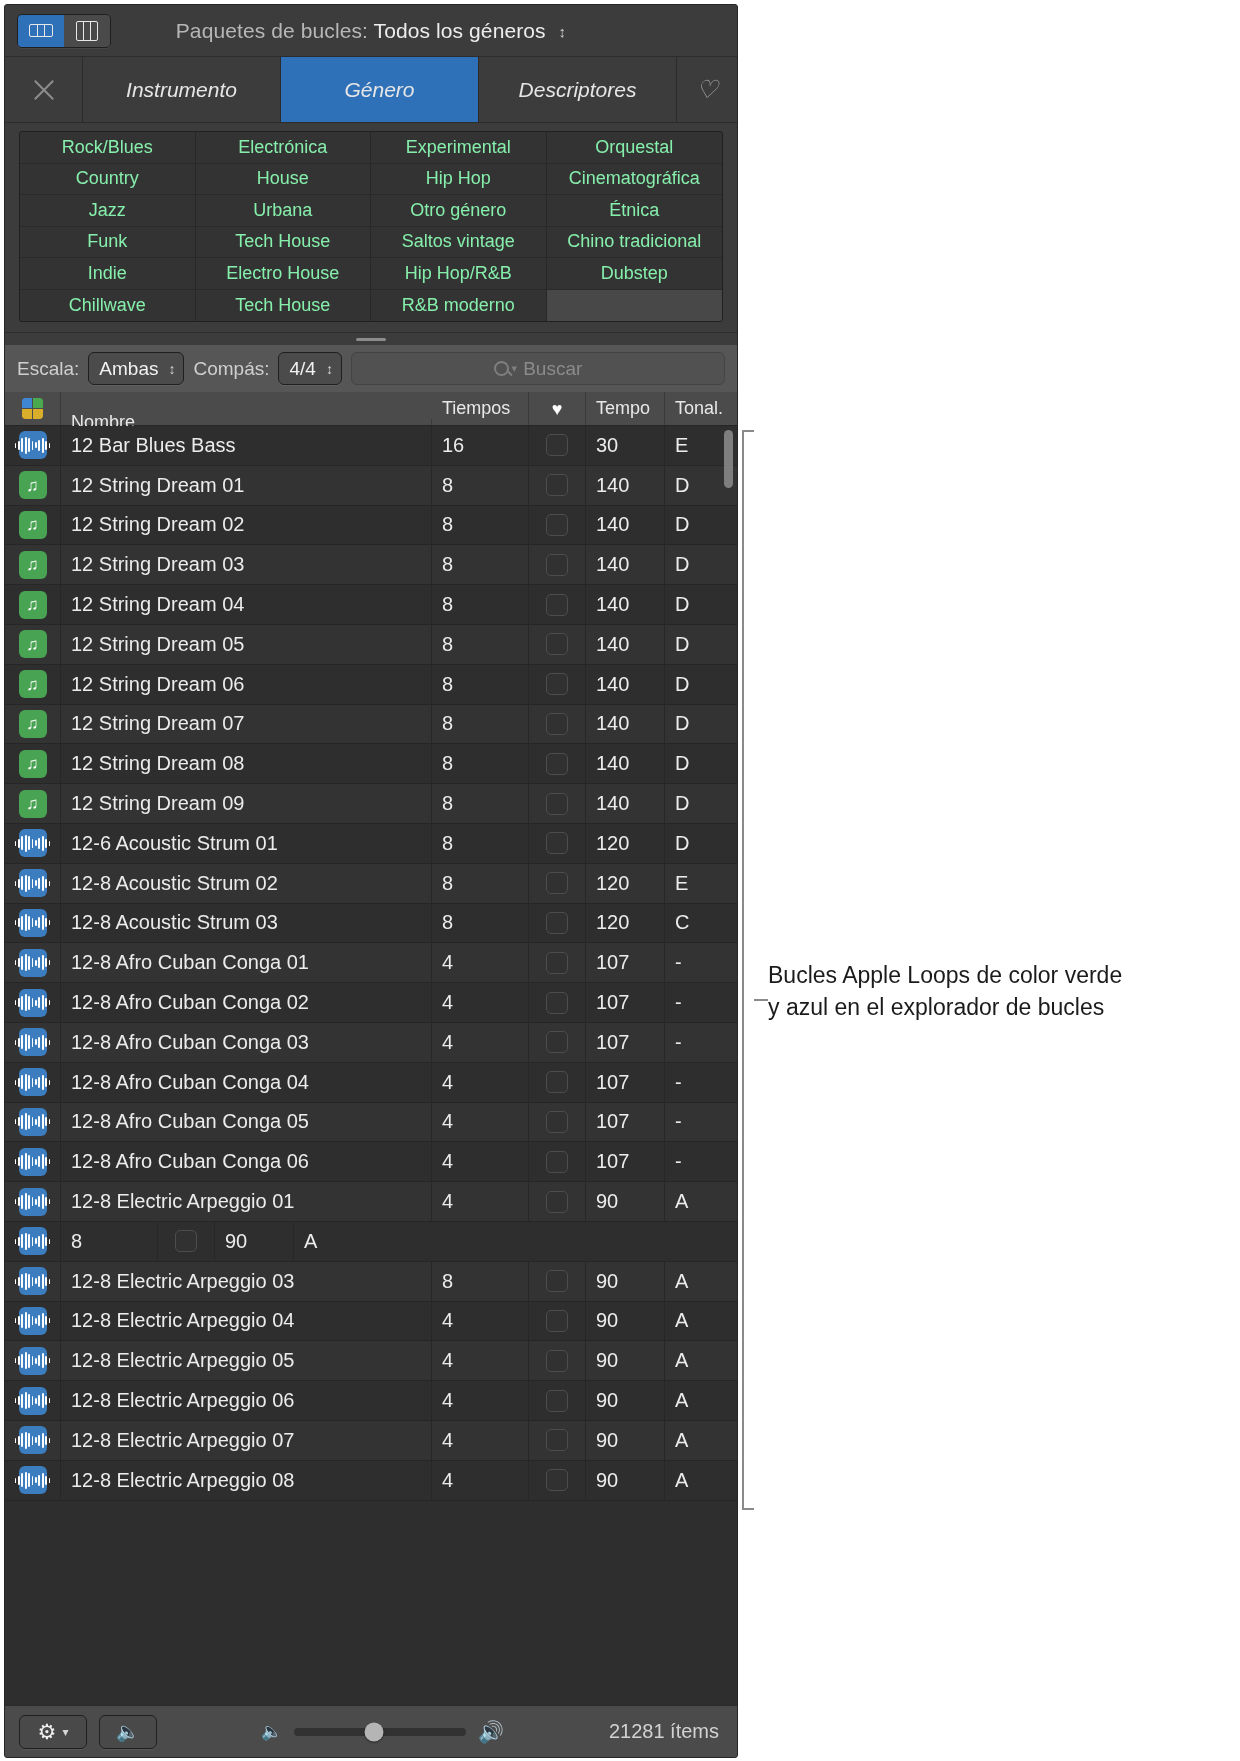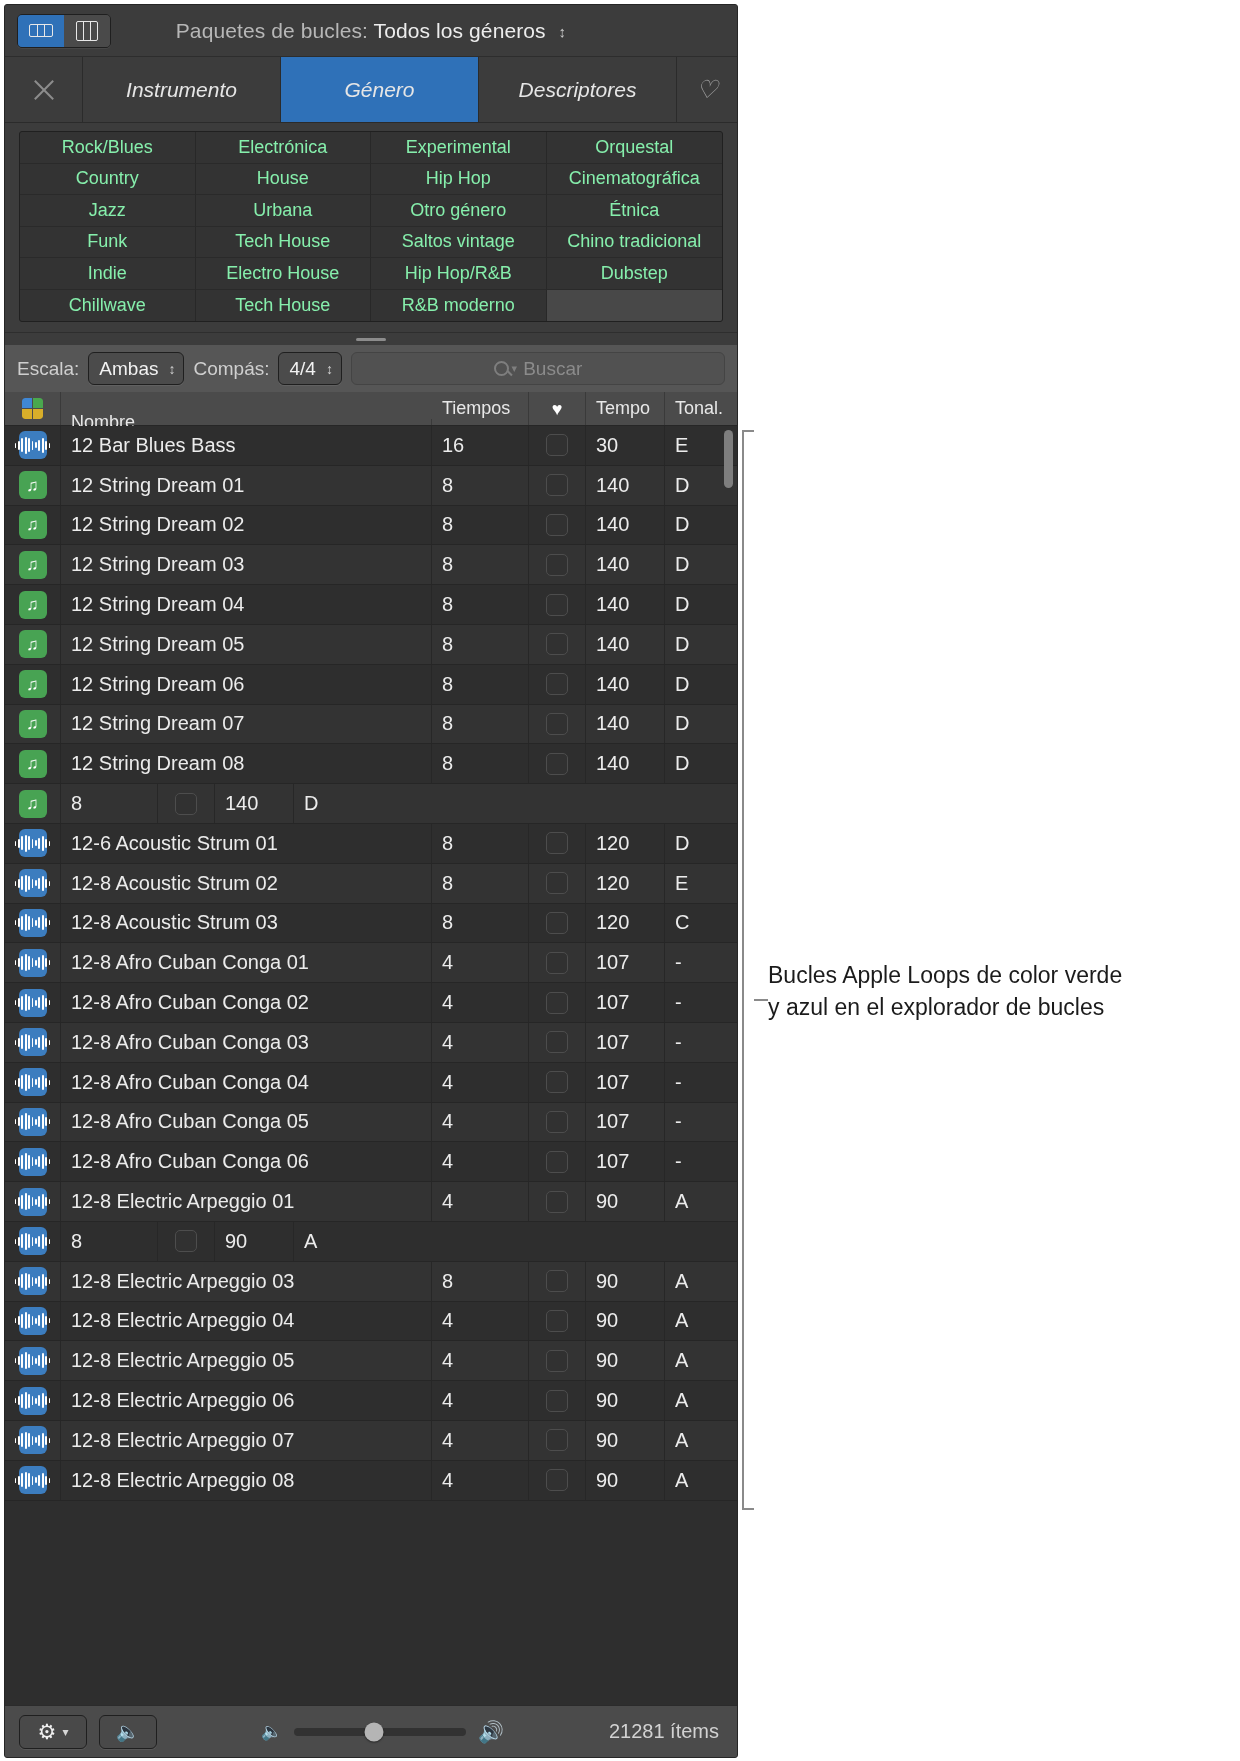--- a/index.html
+++ b/index.html
@@ -642,20 +642,21 @@
           </div>
           <div class="td c-tempo">140</div>
           <div class="td c-key">D</div>
         </div>
         <div class="row even">
           <div class="td c-icon">
             <span class="loop-icon midi">
               <span class="note">♫</span>
             </span>
           </div>
+          <div class="td c-name">12 String Dream 09</div>
           <div class="td c-beats">8</div>
           <div class="td c-fav">
             <span class="fav-box"></span>
           </div>
           <div class="td c-tempo">140</div>
           <div class="td c-key">D</div>
         </div>
         <div class="row odd">
           <div class="td c-icon">
             <span class="loop-icon audio">

